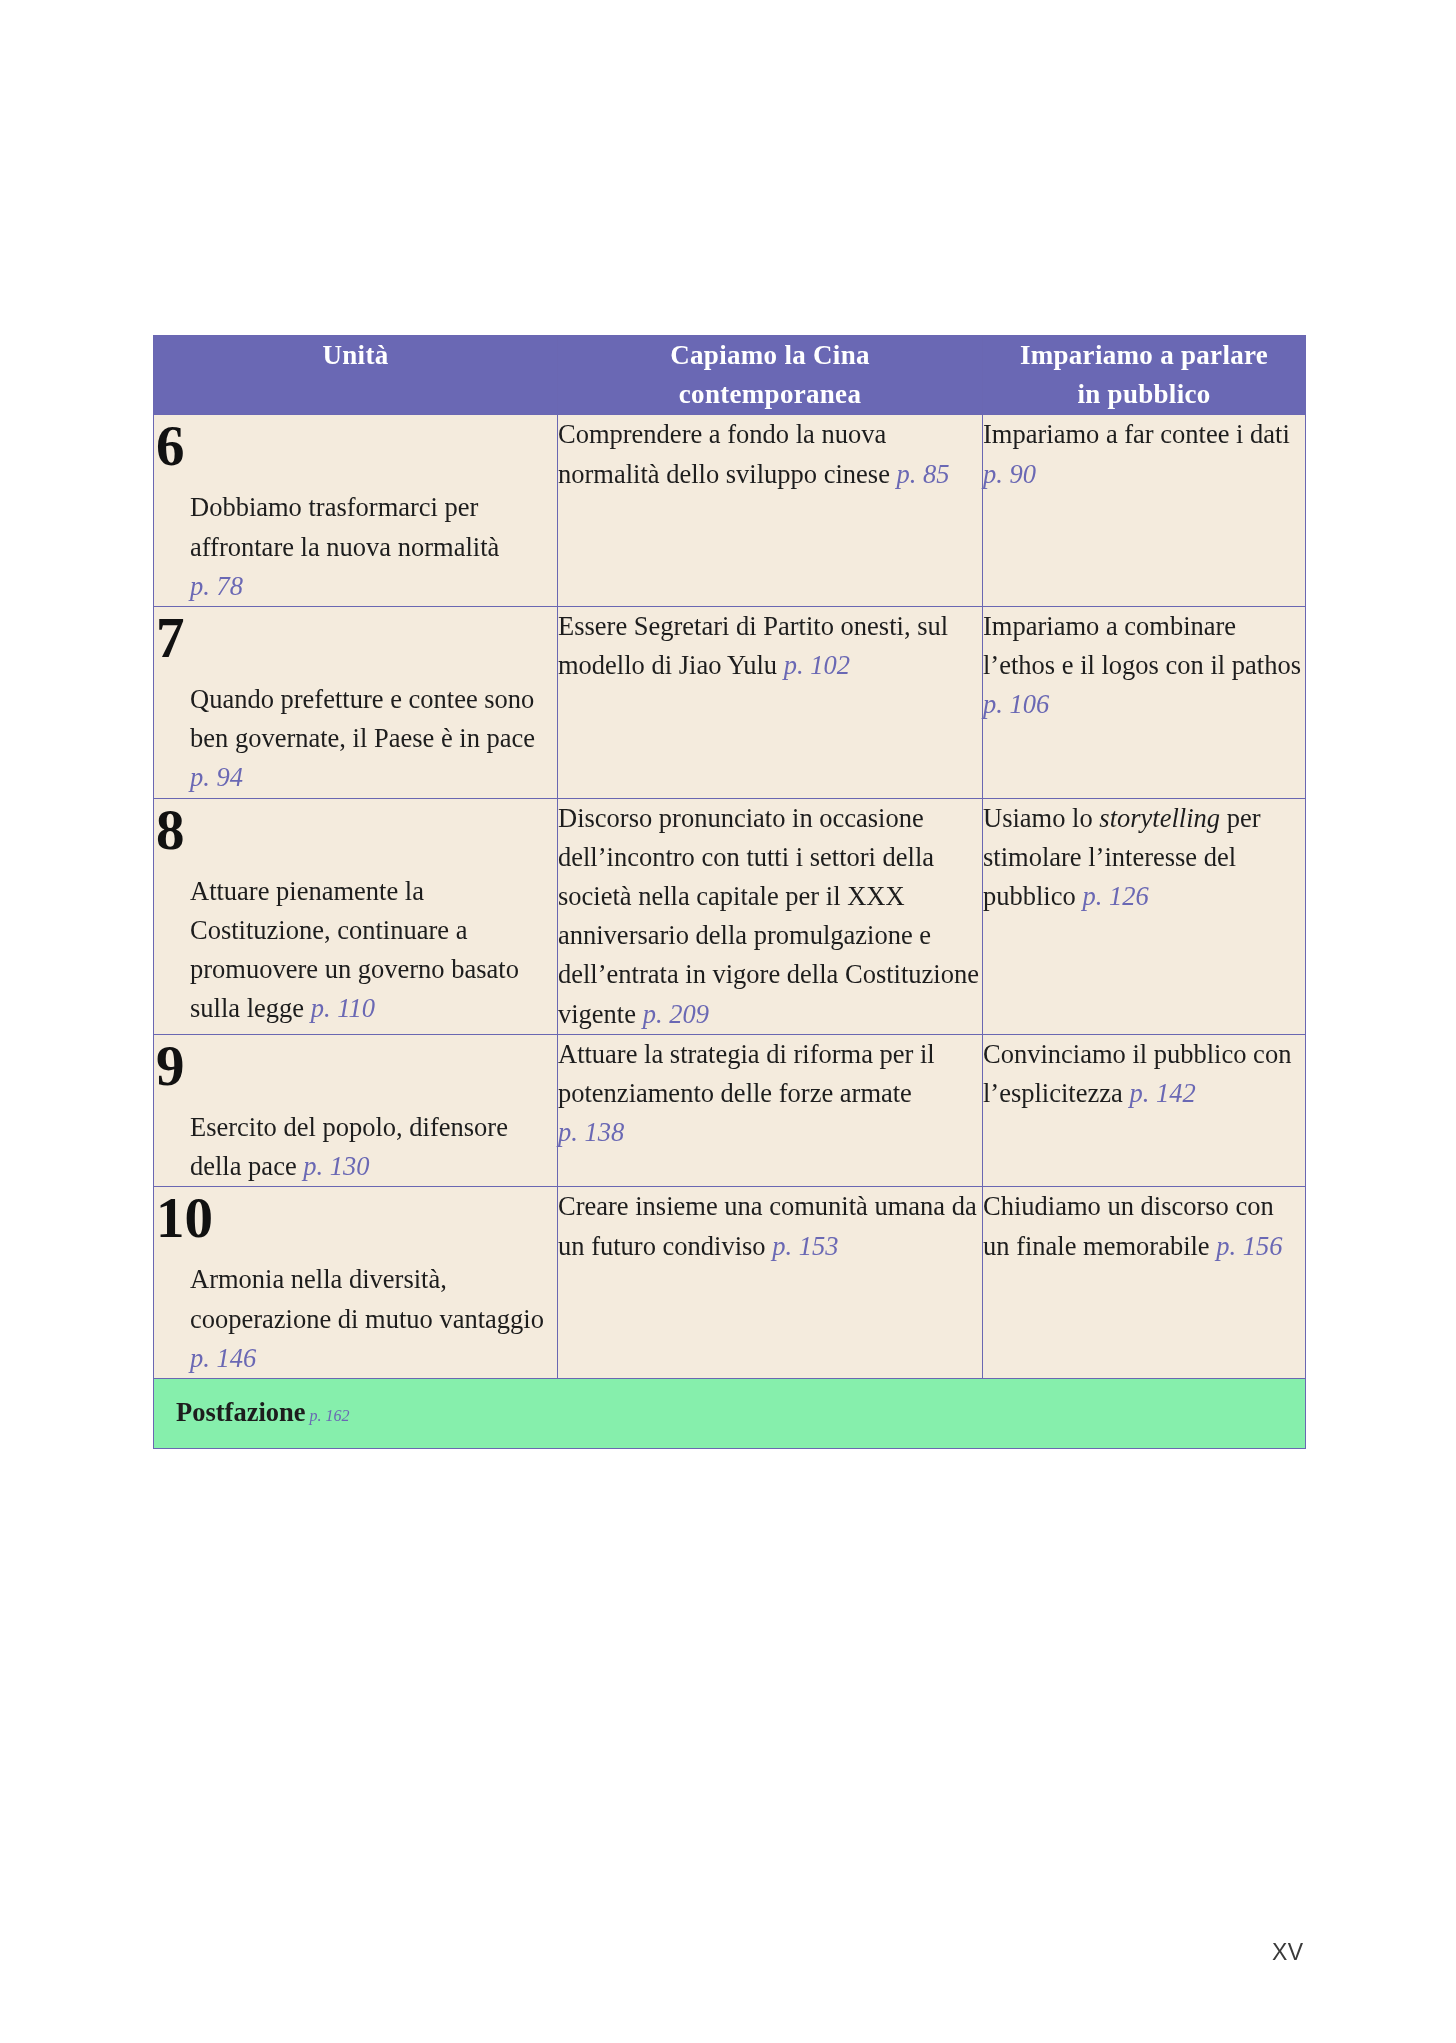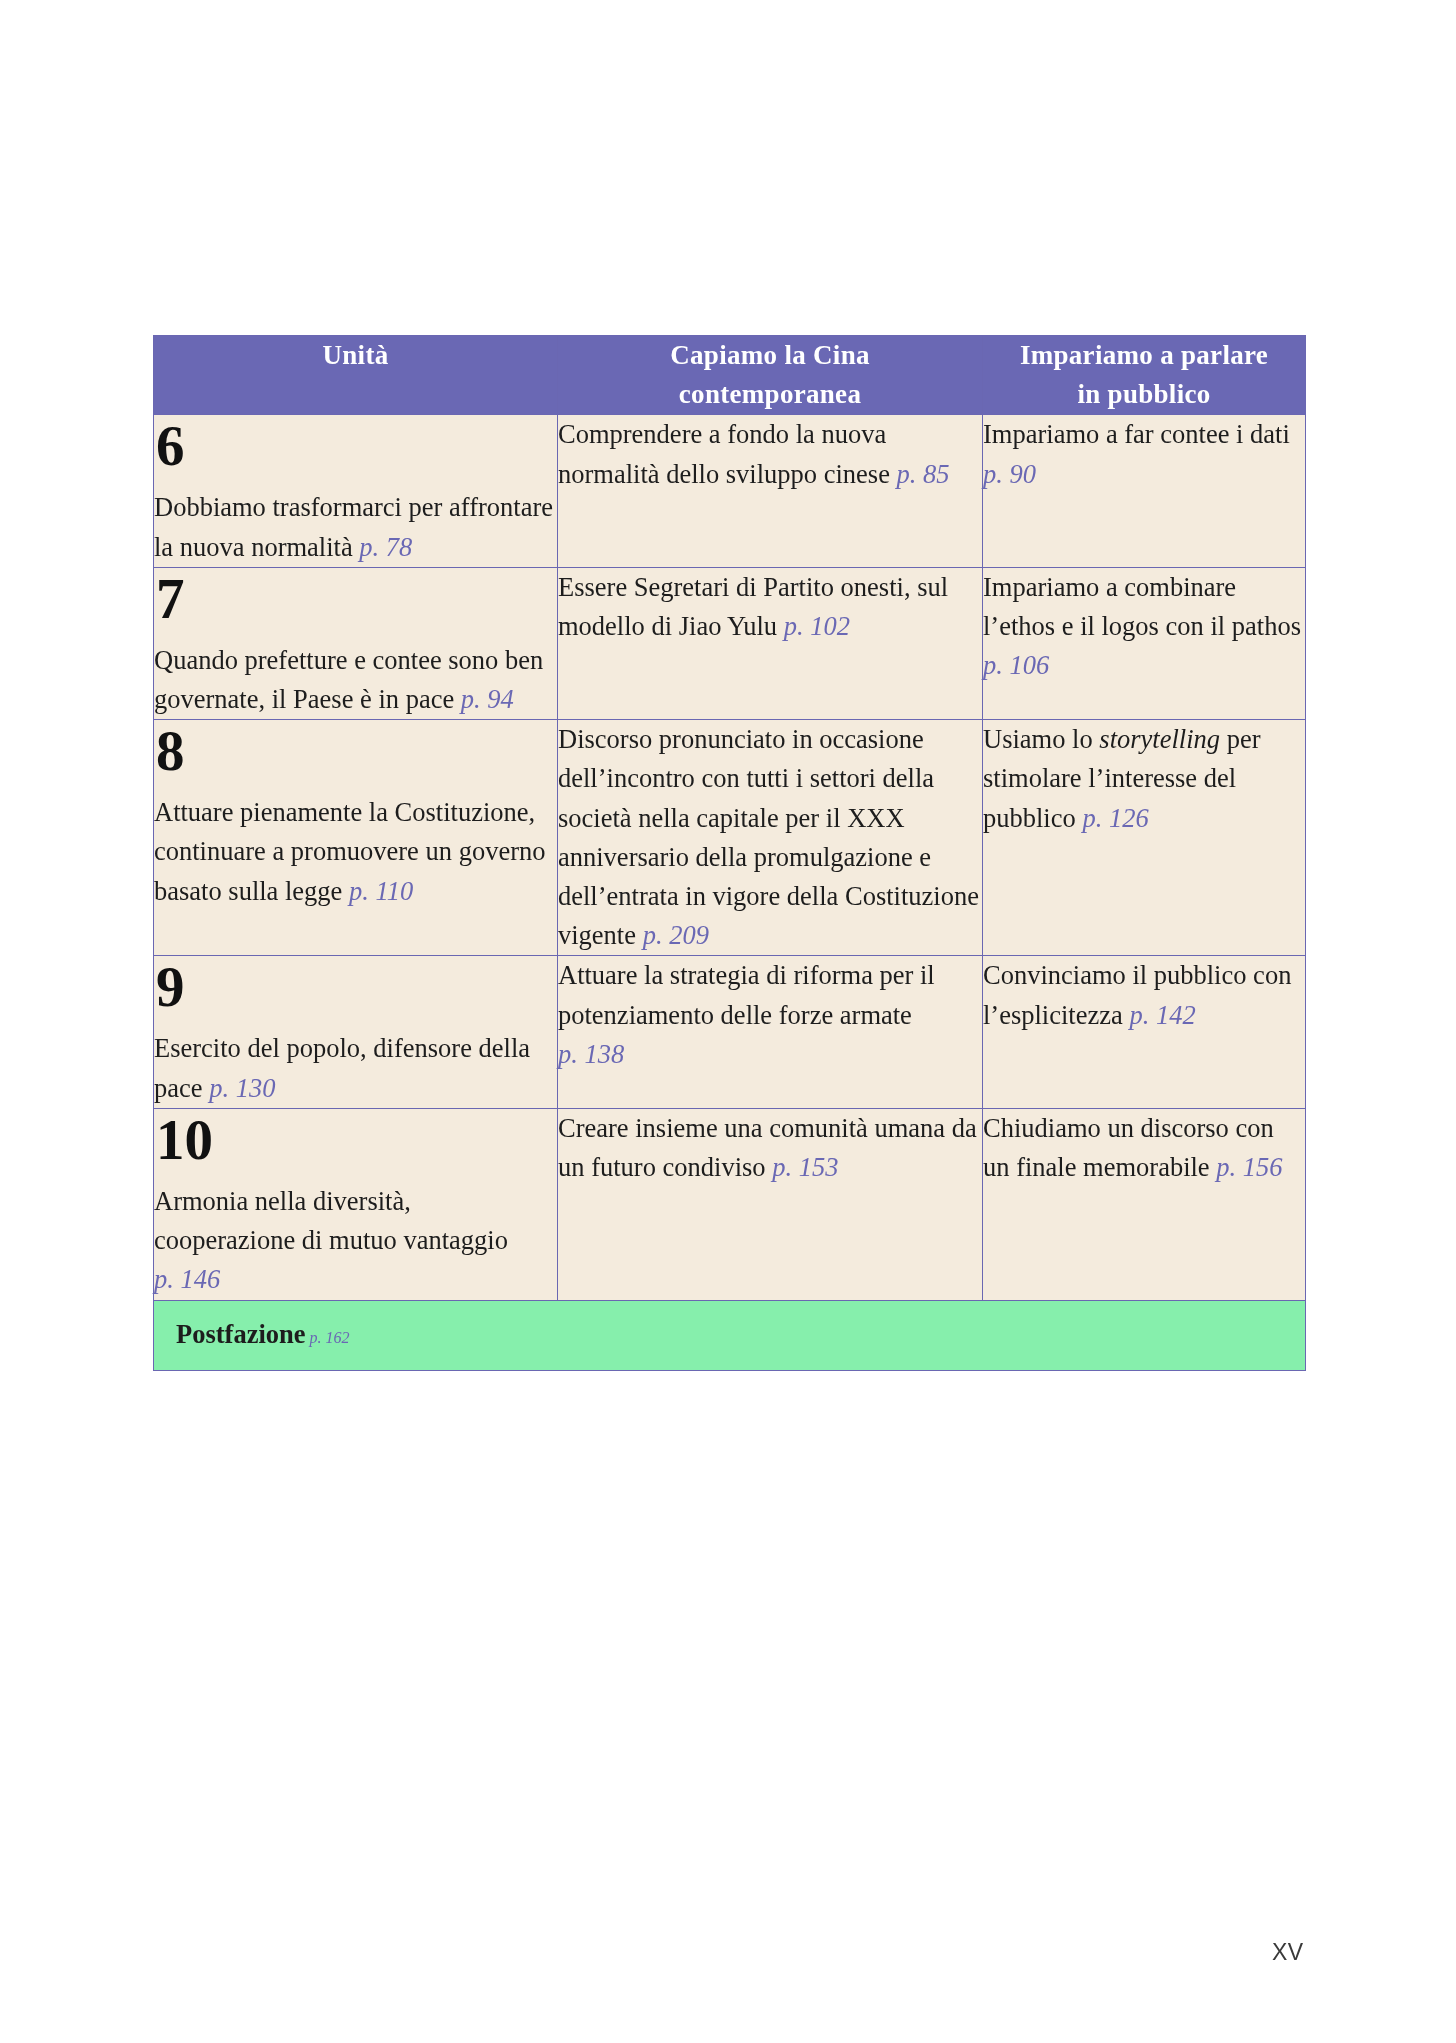--- a/index.html
+++ b/index.html
@@ -65,20 +65,21 @@
     font-weight: bold;
     font-size: 57px;
     line-height: 1.0;
     color: #111111;
     margin: 2px 0 14px 2px;
   }
   .unit-title {
     font-size: 26.5px;
     line-height: 1.48;
     color: #1d1d1d;
+    padding-left: 36px;
   }
   .cell-text {
     font-size: 26.5px;
     line-height: 1.48;
     color: #1d1d1d;
   }
   .pg {
     color: #6a68b4;
     font-style: italic;
     white-space: nowrap;

